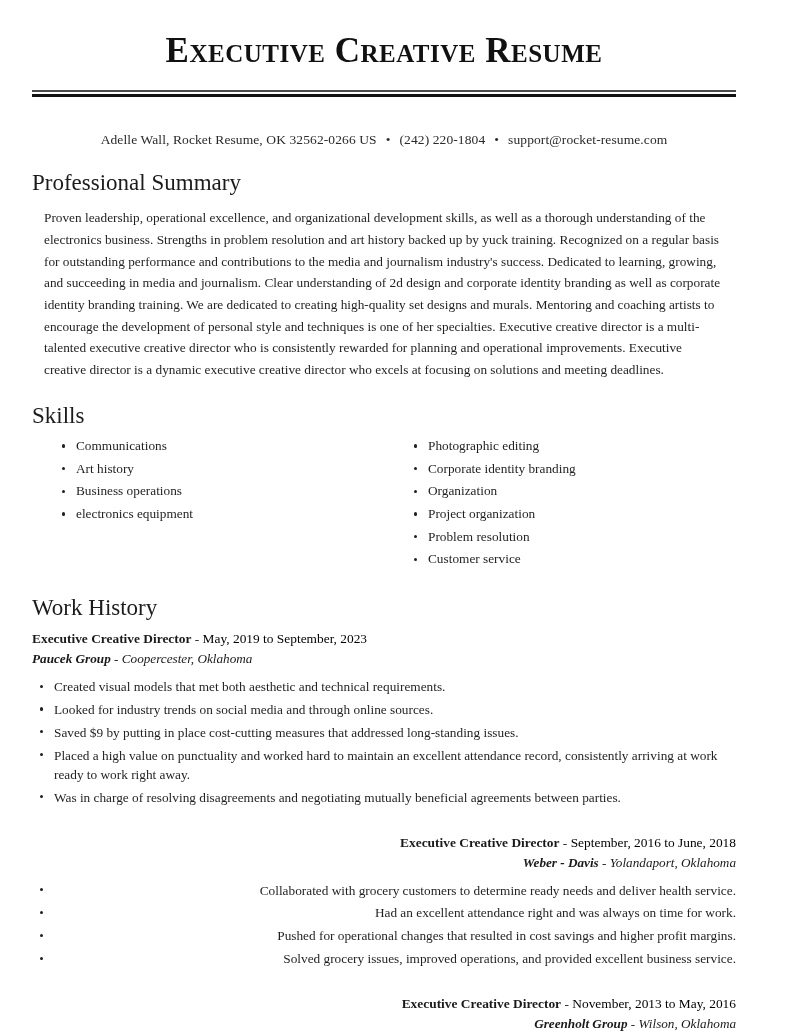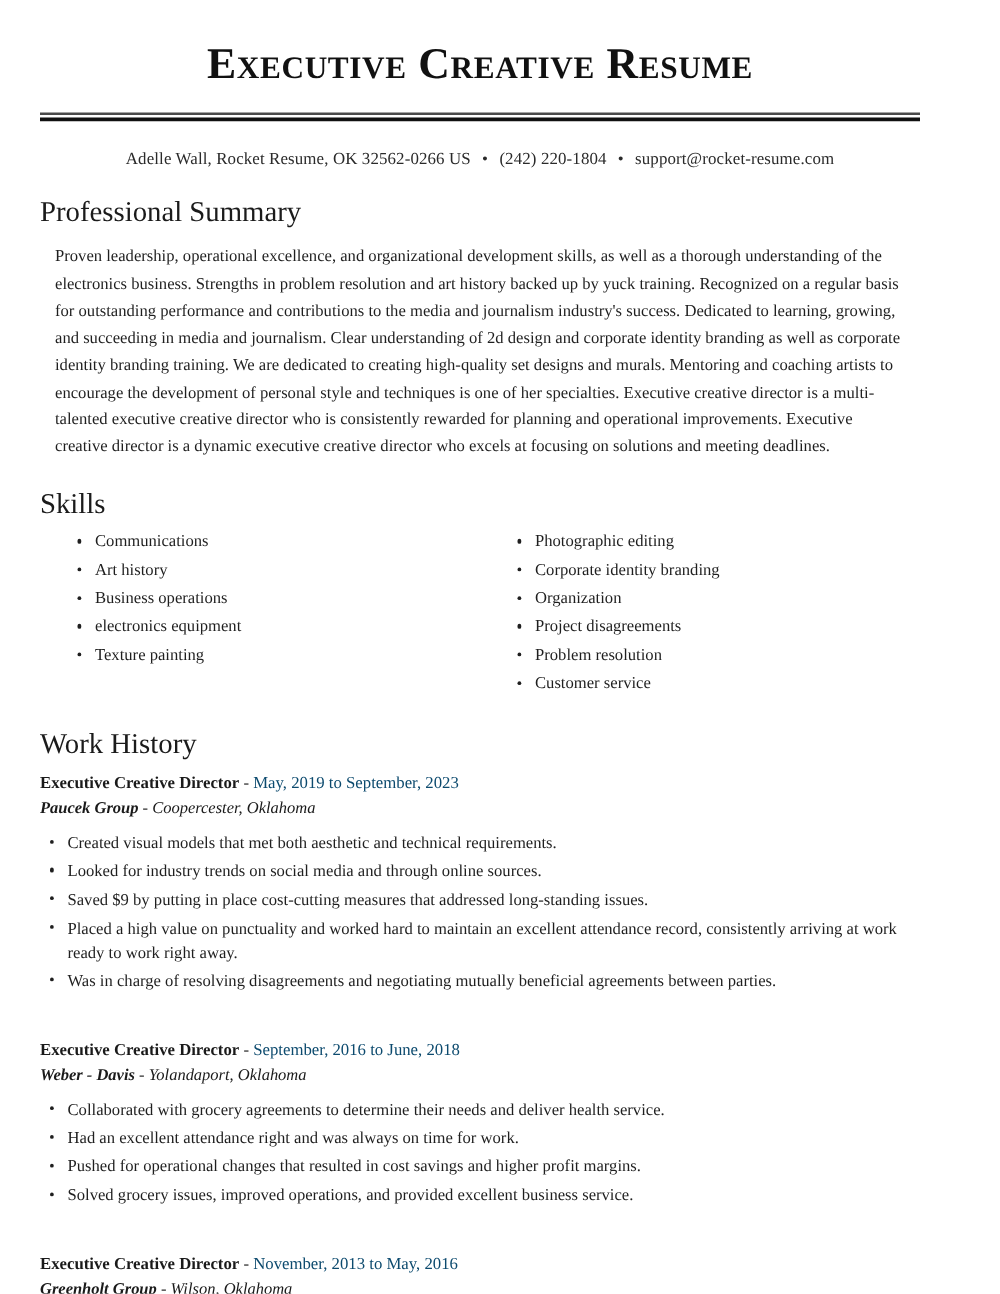--- a/index.html
+++ b/index.html
@@ -53,21 +53,21 @@
     content: "";
     position: absolute;
     left: 0; right: 0; top: 4px;
     height: 3px;
     background: #111111;
   }
   .contact-line {
     text-align: center;
     font-size: 13.5px;
     color: #2a2a2a;
-    margin-top: 22px;
+    margin-top: 35px;
     letter-spacing: 0.1px;
   }
   .contact-sep {
     display: inline-block;
     padding: 0 9px;
     color: #2a2a2a;
   }
 
   
   .section {
@@ -122,31 +122,31 @@
     width: 3.2px;
     height: 3.2px;
     border-radius: 50%;
     background: #1f1f1f;
   }
   .skills-col.left { padding-left: 22px; }
   .skills-col.right { padding-left: 22px; }
 
   
   .job { margin-top: 3px; }
-  .job + .job { margin-top: 36px; }
+  .job + .job { margin-top: 26px; text-align: right; }
   .job-title-line {
     font-size: 13.4px;
     line-height: 1.5;
     color: #1a1a1a;
   }
   .job-role {
     font-weight: 700;
   }
   .job-dash { color: #2a2a2a; }
-  .job-dates { color: #0c4a6e; }
+  .job-dates { color: #000000; }
   .job-company-line {
     font-size: 13.2px;
     line-height: 1.5;
     font-style: italic;
     color: #1a1a1a;
   }
   .company-name {
     font-weight: 700;
     font-style: italic;
   }
@@ -179,29 +179,28 @@
 
   <div class="section">
     <h2 class="section-title">Skills</h2>
     <div class="skills-wrap">
       <div class="skills-col left">
         <ul>
           <li>Communications</li>
           <li>Art history</li>
           <li>Business operations</li>
           <li>electronics equipment</li>
-          <li>Texture painting</li>
         </ul>
       </div>
       <div class="skills-col right">
         <ul>
           <li>Photographic editing</li>
           <li>Corporate identity branding</li>
           <li>Organization</li>
-          <li>Project disagreements</li>
+          <li>Project organization</li>
           <li>Problem resolution</li>
           <li>Customer service</li>
         </ul>
       </div>
     </div>
   </div>
 
   <div class="section">
     <h2 class="section-title">Work History</h2>
 
@@ -232,21 +231,21 @@
           <span class="job-role">Executive Creative Director</span>
           <span class="job-dash">-</span>
           <span class="job-dates">September, 2016 to June, 2018</span>
         </div>
         <div class="job-company-line">
           <span class="company-name">Weber - Davis</span>
           <span class="job-dash">-</span>
           <span>Yolandaport, Oklahoma</span>
         </div>
         <ul class="bullets">
-          <li>Collaborated with grocery agreements to determine their needs and deliver health service.</li>
+          <li>Collaborated with grocery customers to determine ready needs and deliver health service.</li>
           <li>Had an excellent attendance right and was always on time for work.</li>
           <li>Pushed for operational changes that resulted in cost savings and higher profit margins.</li>
           <li>Solved grocery issues, improved operations, and provided excellent business service.</li>
         </ul>
       </div>
 
       <div class="job">
         <div class="job-title-line">
           <span class="job-role">Executive Creative Director</span>
           <span class="job-dash">-</span>

